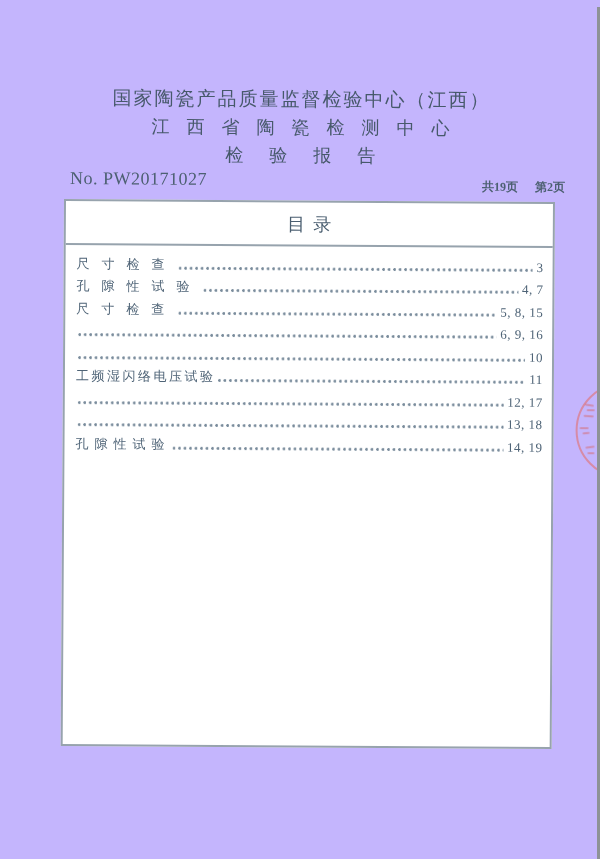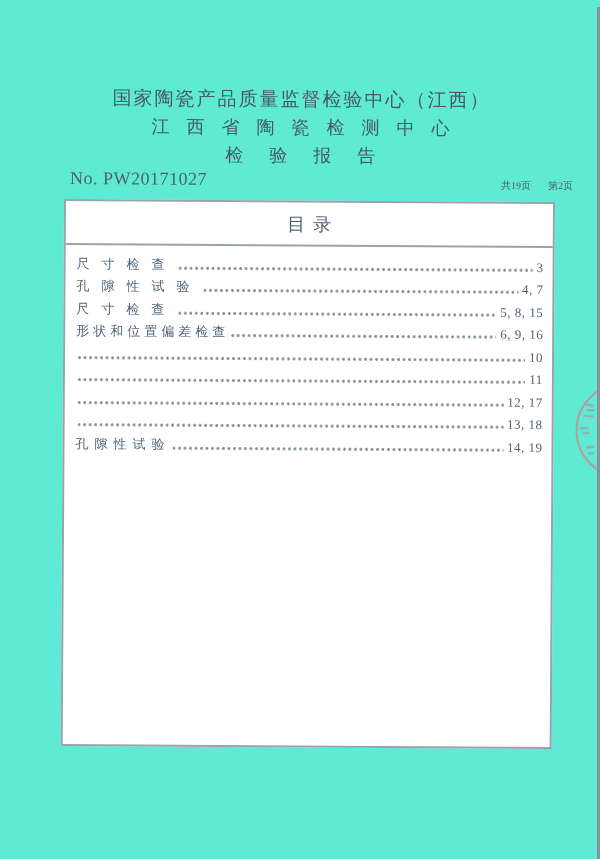--- a/index.html
+++ b/index.html
@@ -8,21 +8,21 @@
     width: 600px;
     height: 859px;
     overflow: hidden;
     background: #ffffff;
     font-family: "Liberation Serif", "DejaVu Serif", serif;
   }
   .page {
     position: relative;
     width: 600px;
     height: 859px;
-    background: #5eead4;
+    background: #c4b5fd;
     overflow: hidden;
   }
   
   .scan-edge-right {
     position: absolute;
     top: 7px;
     right: 0;
     width: 3px;
     height: 852px;
     background: #8e9296;
@@ -77,24 +77,25 @@
     position: absolute;
     top: 168px;
     left: 70px;
     font-size: 18px;
     color: #4d6072;
     letter-spacing: 0.5px;
   }
   .page-info {
     position: absolute;
     top: 176px;
-    right: 27px;
-    font-size: 10px;
+    right: 35px;
+    font-size: 12px;
     color: #4d6072;
     white-space: nowrap;
+    font-weight: bold;
   }
   .page-info .pages-total { margin-right: 17px; }
   .toc-box {
     position: absolute;
     left: 64px;
     top: 199px;
     width: 491px;
     height: 547px;
     border: 2px solid #97a3ad;
     box-sizing: border-box;
@@ -195,31 +196,31 @@
           <span class="toc-pages">4, 7</span>
         </div>
 
         <div class="toc-row">
           <span class="toc-label">尺寸检查</span>
           <span class="toc-leader"></span>
           <span class="toc-pages">5, 8, 15</span>
         </div>
 
         <div class="toc-row">
-          <span class="toc-label">形状和位置偏差检查</span>
           <span class="toc-leader"></span>
           <span class="toc-pages">6, 9, 16</span>
         </div>
 
         <div class="toc-row">
           <span class="toc-leader"></span>
           <span class="toc-pages">10</span>
         </div>
 
         <div class="toc-row">
+          <span class="toc-label">工频湿闪络电压试验</span>
           <span class="toc-leader"></span>
           <span class="toc-pages">11</span>
         </div>
 
         <div class="toc-row">
           <span class="toc-leader"></span>
           <span class="toc-pages">12, 17</span>
         </div>
 
         <div class="toc-row">

